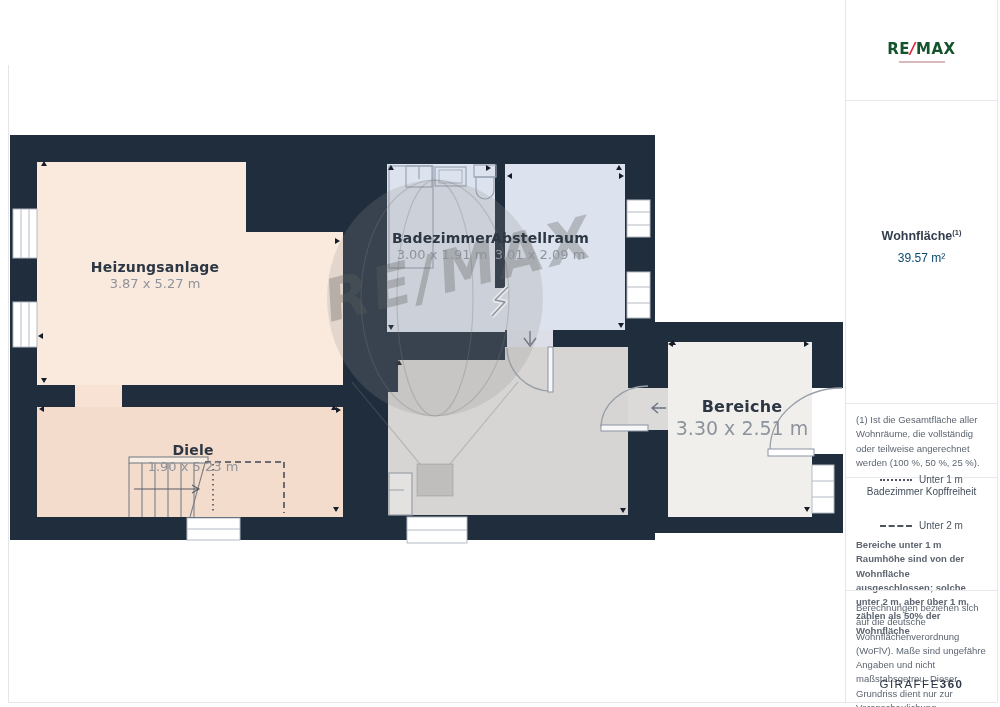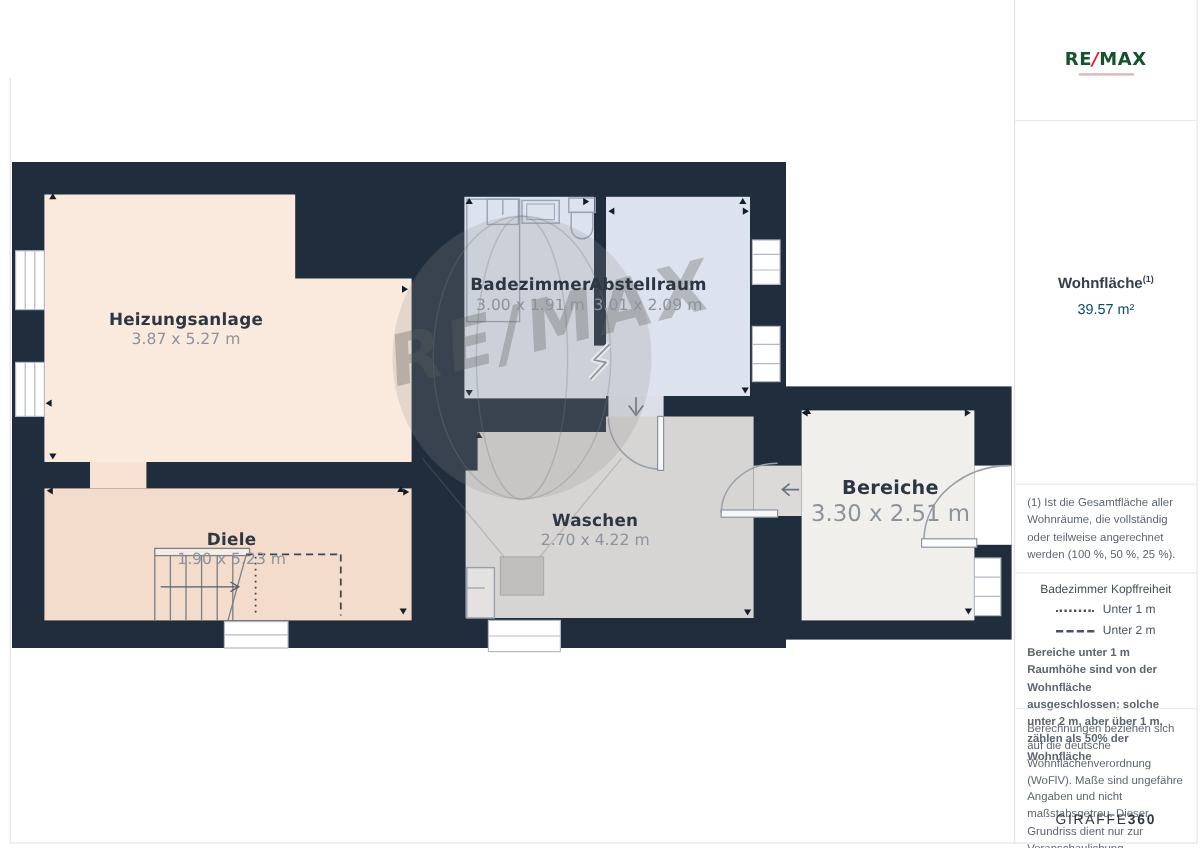--- a/index.html
+++ b/index.html
@@ -186,24 +186,20 @@
     <span class="rdims">3.00 x 1.91 m</span>
   </div>
   <div class="room-label" style="left:540px;top:230px;">
     <span class="rname">Abstellraum</span>
     <span class="rdims">3.01 x 2.09 m</span>
   </div>
   <div class="room-label" style="left:193px;top:442px;">
     <span class="rname">Diele</span>
     <span class="rdims">1.90 x 5.23 m</span>
   </div>
-  <div class="room-label" style="left:496px;top:426px;">
-    <span class="rname">Waschen</span>
-    <span class="rdims">2.70 x 4.22 m</span>
-  </div>
   <div class="room-label big" style="left:742px;top:397px;">
     <span class="rname">Bereiche</span>
     <span class="rdims">3.30 x 2.51 m</span>
   </div>
 
   <div class="sidebar">
 
     <div class="sb-logo">
       <div class="wordmark">
         <span class="re">RE</span><span class="slash">/</span><span class="max">MAX</span>
@@ -218,21 +214,21 @@
       <div class="val">39.57 m²</div>
     </div>
 
     <div class="sb-divider" style="top:403px;"></div>
 
     <div class="sb-note" style="top:413px;">(1) Ist die Gesamtfläche aller Wohnräume, die vollständig oder teilweise angerechnet werden (100 %, 50 %, 25 %).</div>
 
     <div class="sb-divider" style="top:477px;"></div>
 
     <div class="sb-headroom-title">Badezimmer Kopffreiheit</div>
-    <div class="legend-row" style="top:503px;">
+    <div class="legend-row" style="top:474px;">
       <span class="sample dotted"></span>
       <span class="llabel">Unter 1 m</span>
     </div>
     <div class="legend-row" style="top:520px;">
       <span class="sample dashed"></span>
       <span class="llabel">Unter 2 m</span>
     </div>
     <div class="sb-note" style="top:538px;font-weight:bold;">Bereiche unter 1 m Raumhöhe sind von der Wohnfläche ausgeschlossen; solche unter 2 m, aber über 1 m, zählen als 50% der Wohnfläche</div>
 
     <div class="sb-divider" style="top:590px;"></div>

